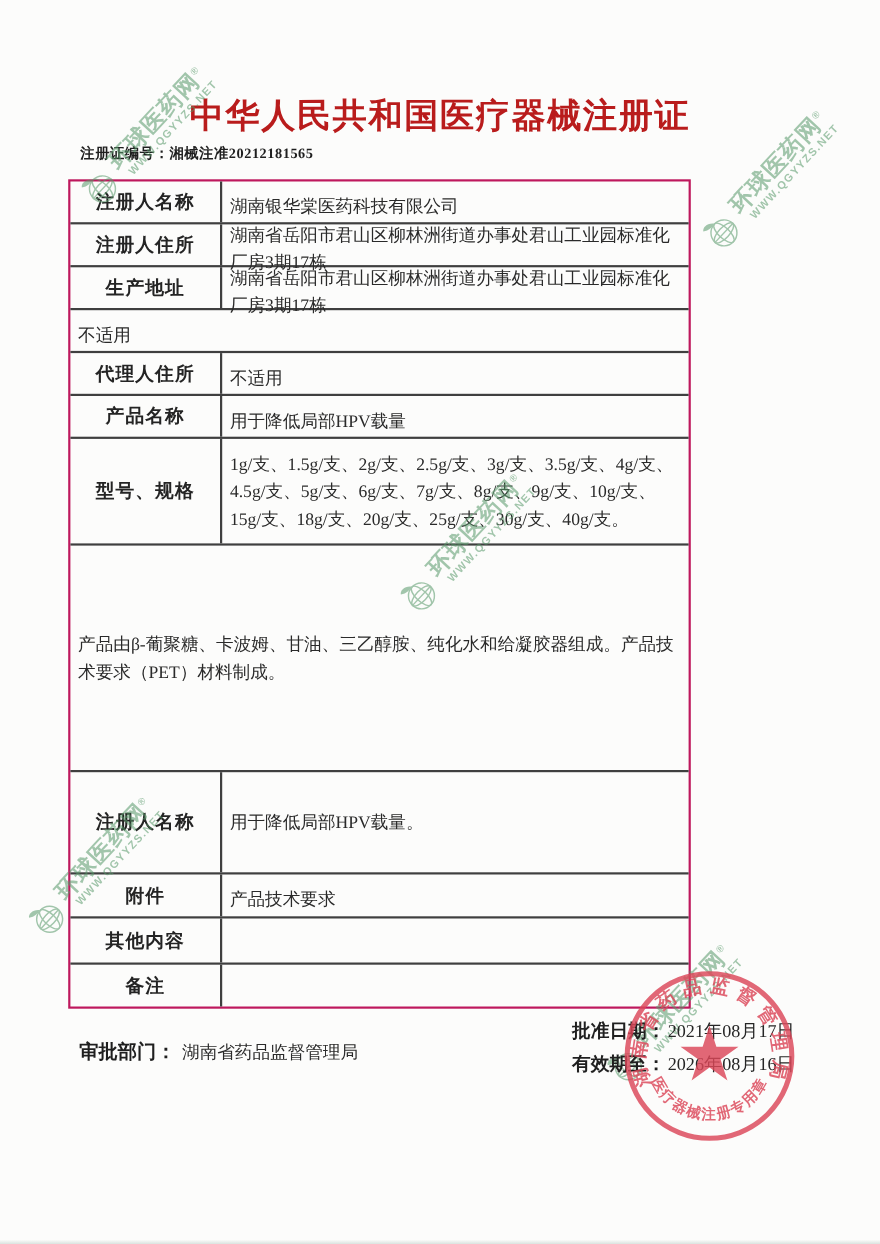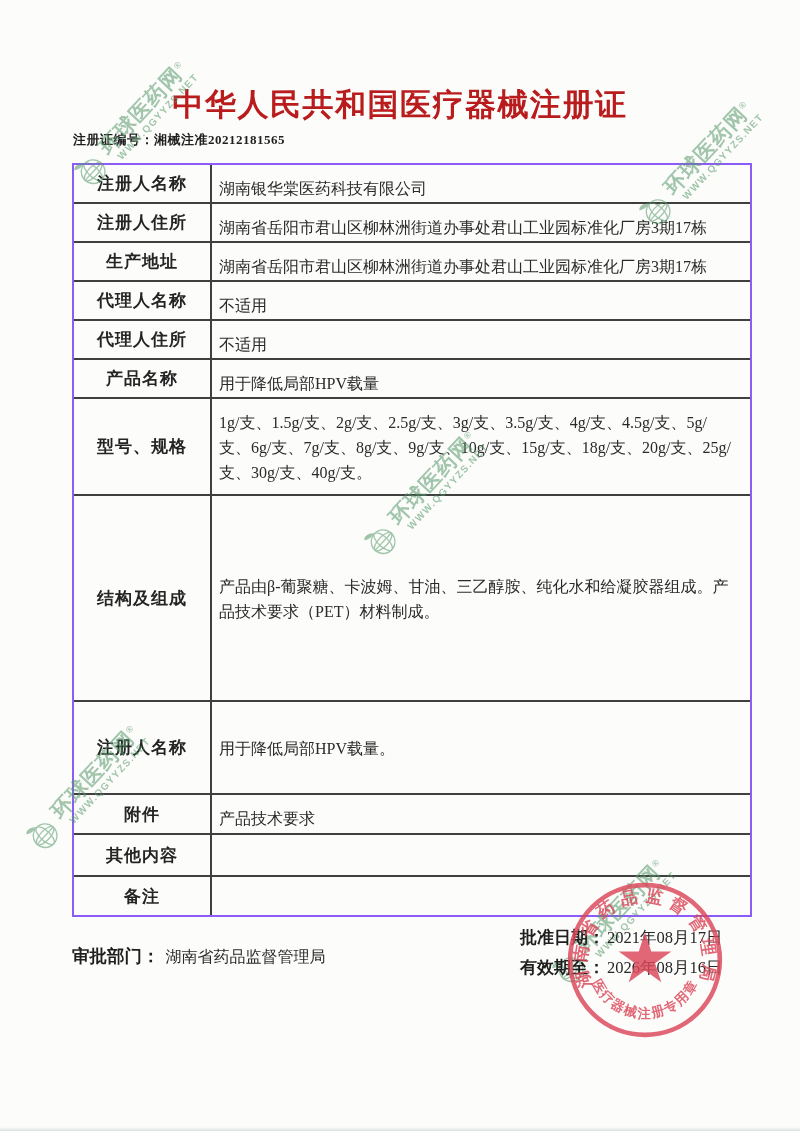--- a/index.html
+++ b/index.html
@@ -10,22 +10,22 @@
   }
   .page::after{content:"";position:absolute;left:0;bottom:0;width:100%;height:4px;
     background:linear-gradient(#fcfcfb,#d9e2de);}
 
   
   .title{position:absolute;top:84px;left:0;width:100%;margin:0;text-align:center;
     font-size:31px;font-weight:700;letter-spacing:1.5px;color:#b91c1c;}
   .cert-line{position:absolute;top:131px;left:73px;font-size:13px;font-weight:700;color:#1f1f1f;letter-spacing:.5px;}
 
   
-  .cert-table{position:absolute;top:163px;left:72px;width:680px;
-    border:2px solid #8b5cf6;box-sizing:border-box;}
+  .cert-table{position:absolute;top:163px;left:62px;width:566px;
+    border:2px solid #be185d;box-sizing:border-box;}
   .t-row{display:flex;border-bottom:2px solid #3f3f3f;box-sizing:border-box;}
   .t-row:last-child{border-bottom:none;}
   .t-label{flex:0 0 138px;width:138px;border-right:2px solid #3f3f3f;box-sizing:border-box;
     display:flex;align-items:center;justify-content:center;text-align:center;
     font-weight:700;font-size:17px;color:#242424;letter-spacing:1px;}
   .t-value{flex:1;display:flex;align-items:center;box-sizing:border-box;
     padding:4px 12px 20px 7px;font-size:16px;line-height:1.55;color:#2a2a2a;margin-top:20px;}
   .h39{height:39px}.h97{height:97px}.h206{height:206px}.h93{height:93px}
   .h40{height:40px}.h42{height:42px}.h38{height:38px}
 
@@ -146,37 +146,35 @@
     </div>
     <div class="t-row h39">
       <div class="t-label">注册人住所</div>
       <div class="t-value">湖南省岳阳市君山区柳林洲街道办事处君山工业园标准化厂房3期17栋</div>
     </div>
     <div class="t-row h39">
       <div class="t-label">生产地址</div>
       <div class="t-value">湖南省岳阳市君山区柳林洲街道办事处君山工业园标准化厂房3期17栋</div>
     </div>
     <div class="t-row h39">
-      <div class="t-label">代理人名称</div>
       <div class="t-value">不适用</div>
     </div>
     <div class="t-row h39">
       <div class="t-label">代理人住所</div>
       <div class="t-value">不适用</div>
     </div>
     <div class="t-row h39">
       <div class="t-label">产品名称</div>
       <div class="t-value">用于降低局部HPV载量</div>
     </div>
     <div class="t-row h97">
       <div class="t-label">型号、规格</div>
       <div class="t-value">1g/支、1.5g/支、2g/支、2.5g/支、3g/支、3.5g/支、4g/支、4.5g/支、5g/支、6g/支、7g/支、8g/支、9g/支、10g/支、15g/支、18g/支、20g/支、25g/支、30g/支、40g/支。</div>
     </div>
     <div class="t-row h206">
-      <div class="t-label">结构及组成</div>
       <div class="t-value">产品由β-葡聚糖、卡波姆、甘油、三乙醇胺、纯化水和给凝胶器组成。产品技术要求（PET）材料制成。</div>
     </div>
     <div class="t-row h93">
       <div class="t-label">注册人名称</div>
       <div class="t-value">用于降低局部HPV载量。</div>
     </div>
     <div class="t-row h40">
       <div class="t-label">附件</div>
       <div class="t-value">产品技术要求</div>
     </div>

